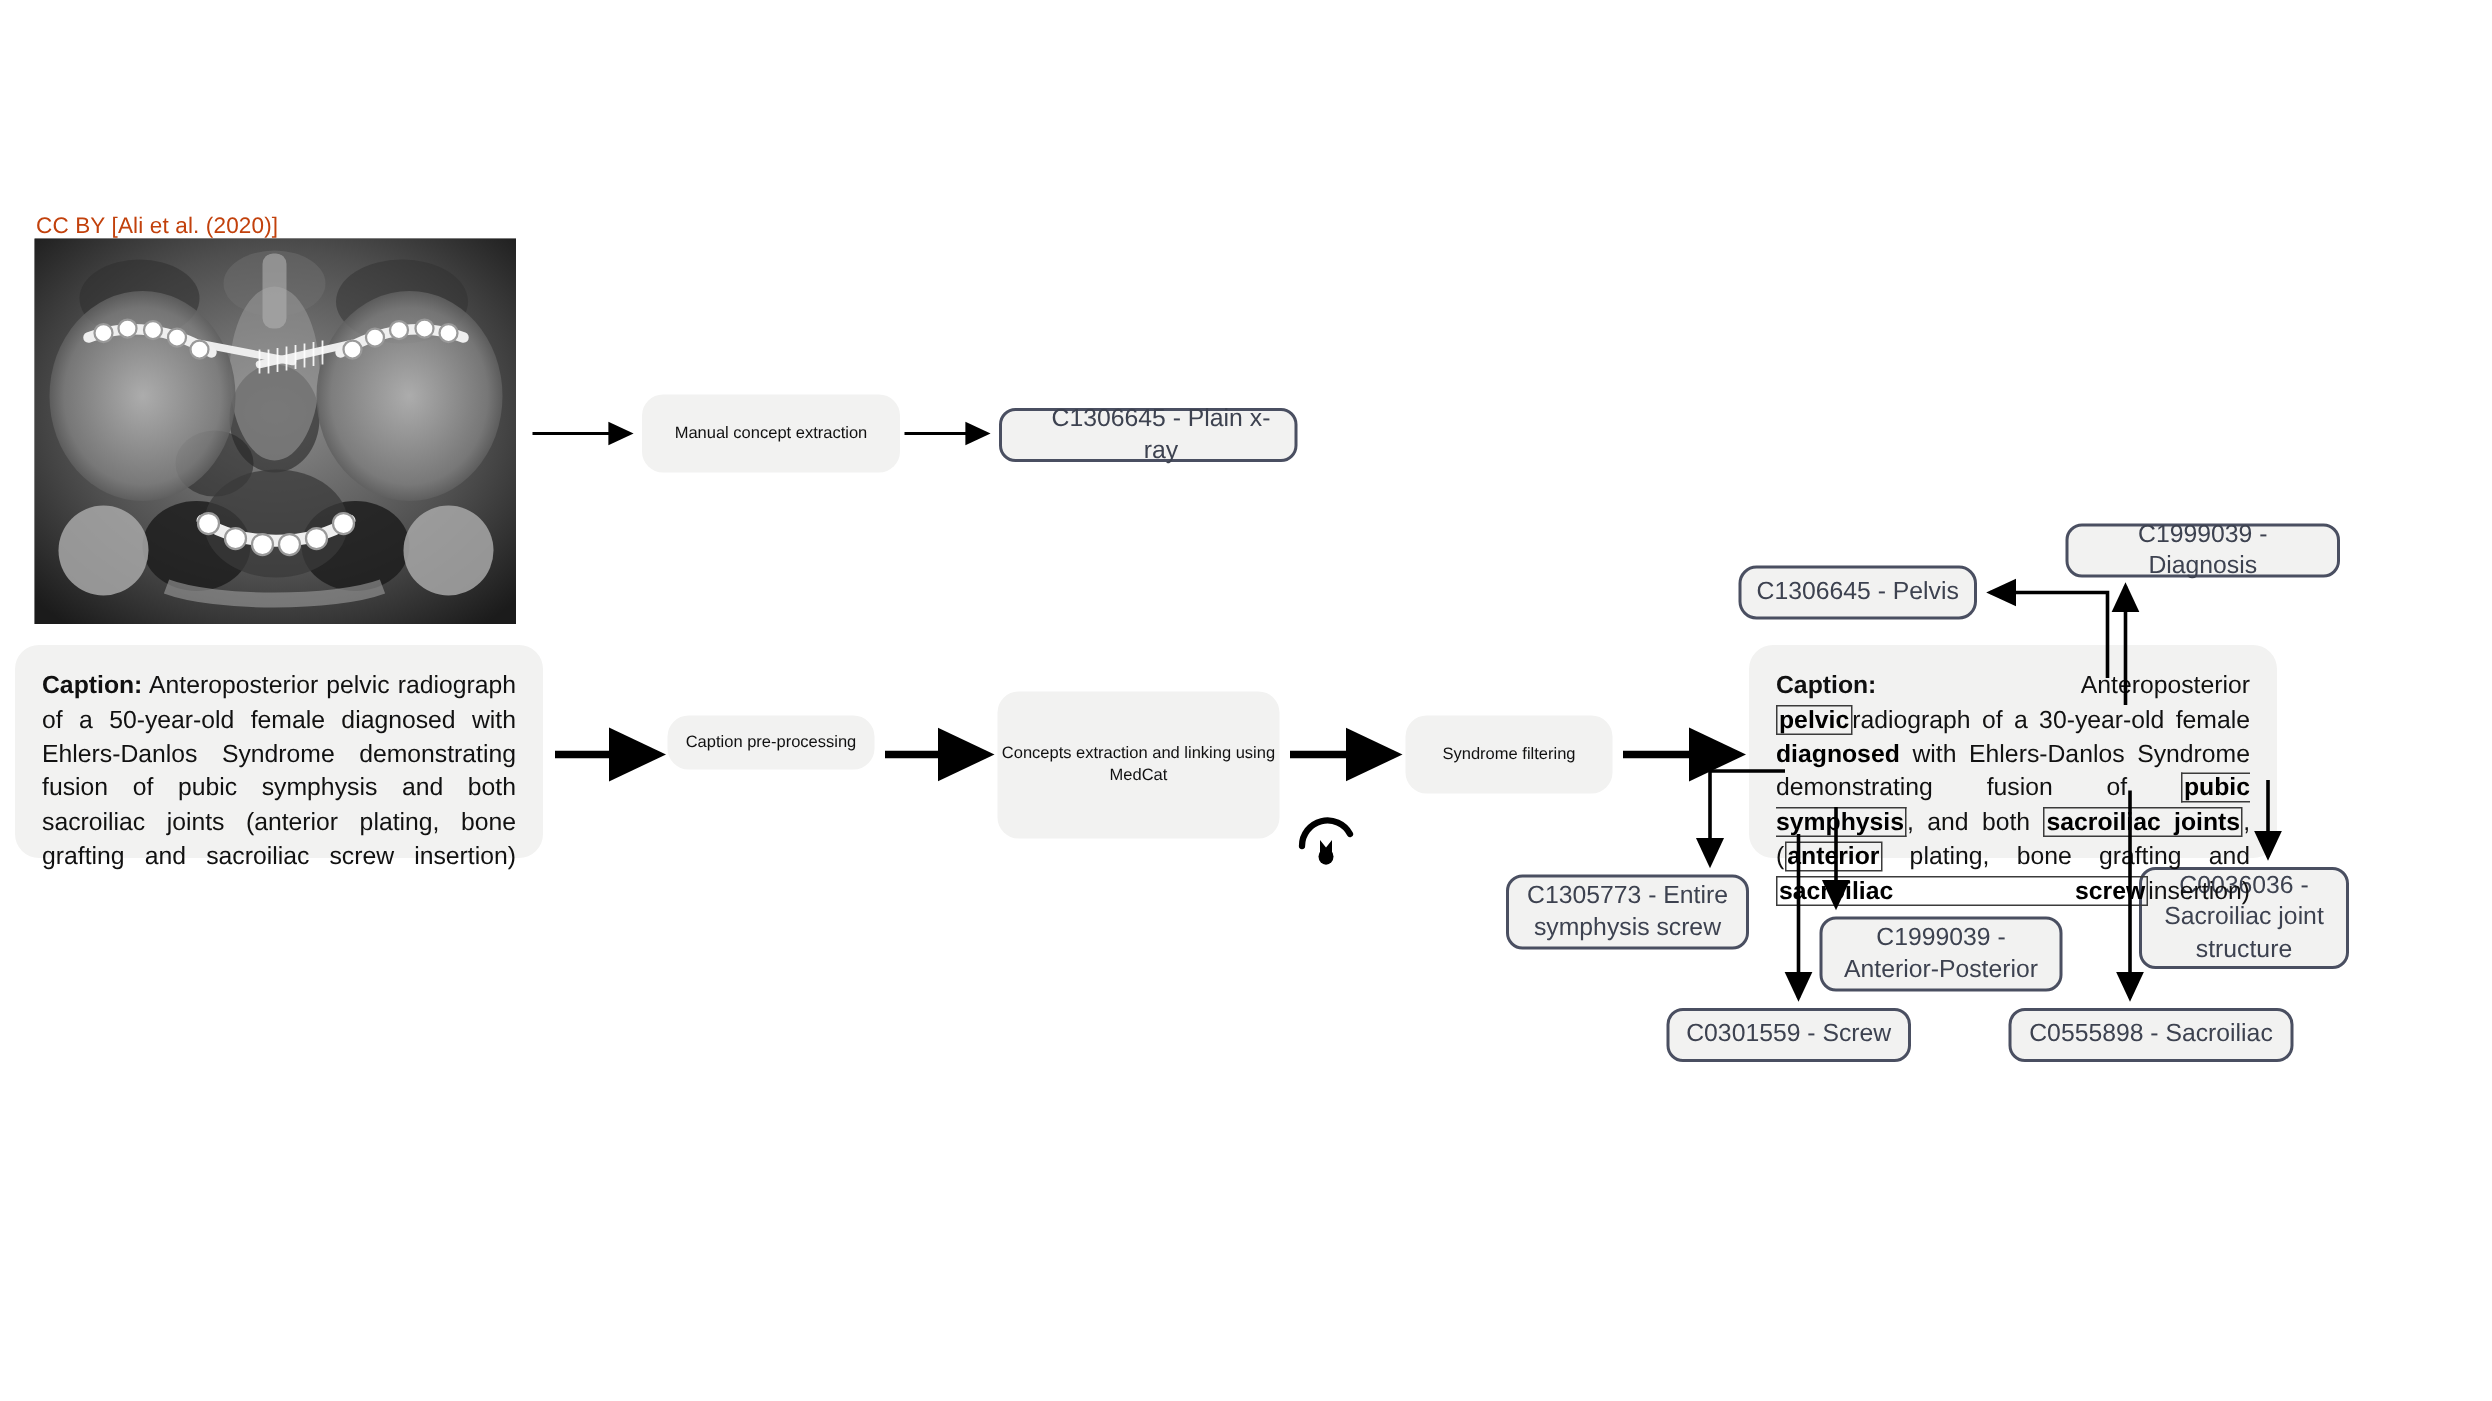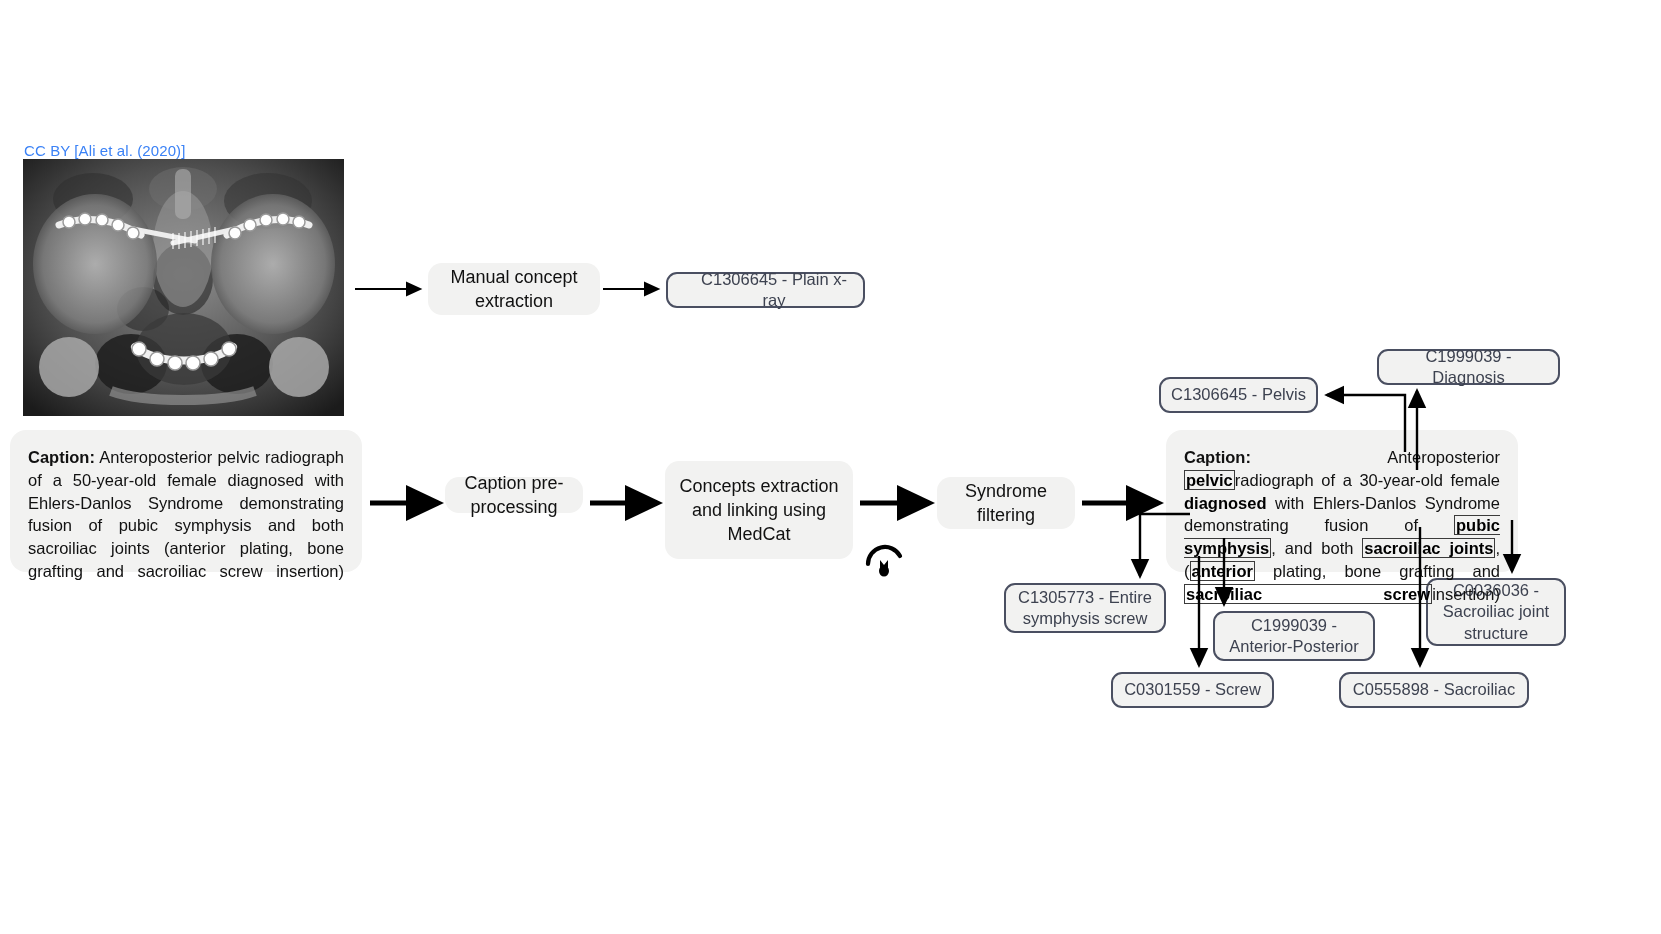--- a/index.html
+++ b/index.html
@@ -5,35 +5,35 @@
   html,body{margin:0;padding:0;background:#ffffff;}
   body{
     width:1661px;height:934px;position:relative;overflow:hidden;
     font-family:"Liberation Sans","DejaVu Sans",sans-serif;
     color:#1a1a1a;
   }
   .abs{position:absolute;box-sizing:border-box;}
 
   
   #credit{
-    left:24px;top:142px;font-size:15px;color:#3b82f6;letter-spacing:.1px;
+    left:24px;top:142px;font-size:15px;color:#c2410c;letter-spacing:.1px;
   }
 
   
   #xray{
     left:23px;top:159px;width:321px;height:257px;
     background:#111;overflow:hidden;
   }
   #xray svg{display:block;}
 
   
   .softbox{
     background:#f2f2f1;border-radius:14px;border:none;
     display:flex;align-items:center;justify-content:center;
-    text-align:center;font-size:18px;color:#111;line-height:1.35;
+    text-align:center;font-size:11px;color:#111;line-height:1.35;
   }
   .captionbox{
     background:#f2f2f1;border-radius:16px;
     font-size:16.5px;line-height:1.38;color:#111;
     text-align:justify;text-align-last:justify;
     padding:16px 18px 14px 18px;
   }
   .captionbox b{font-weight:bold;}
 
   
@@ -170,21 +170,21 @@
 </div>
 
 <div class="abs softbox" style="left:937px;top:477px;width:138px;height:52px;">
   <span>Syndrome filtering</span>
 </div>
 
 <div class="abs cuibox" style="left:666px;top:272px;width:199px;height:36px;padding-left:25px;">
   <span>C1306645 - Plain x-ray</span>
 </div>
 
-<div class="abs cuibox" style="left:1159px;top:377px;width:159px;height:36px;">
+<div class="abs cuibox" style="left:1159px;top:377px;width:159px;height:36px;border-radius:12px;">
   <span>C1306645 - Pelvis</span>
 </div>
 
 <div class="abs cuibox" style="left:1377px;top:349px;width:183px;height:36px;">
   <span>C1999039 - Diagnosis</span>
 </div>
 
 <div class="abs cuibox" style="left:1004px;top:583px;width:162px;height:50px;">
   <span>C1305773 - Entire symphysis screw</span>
 </div>

